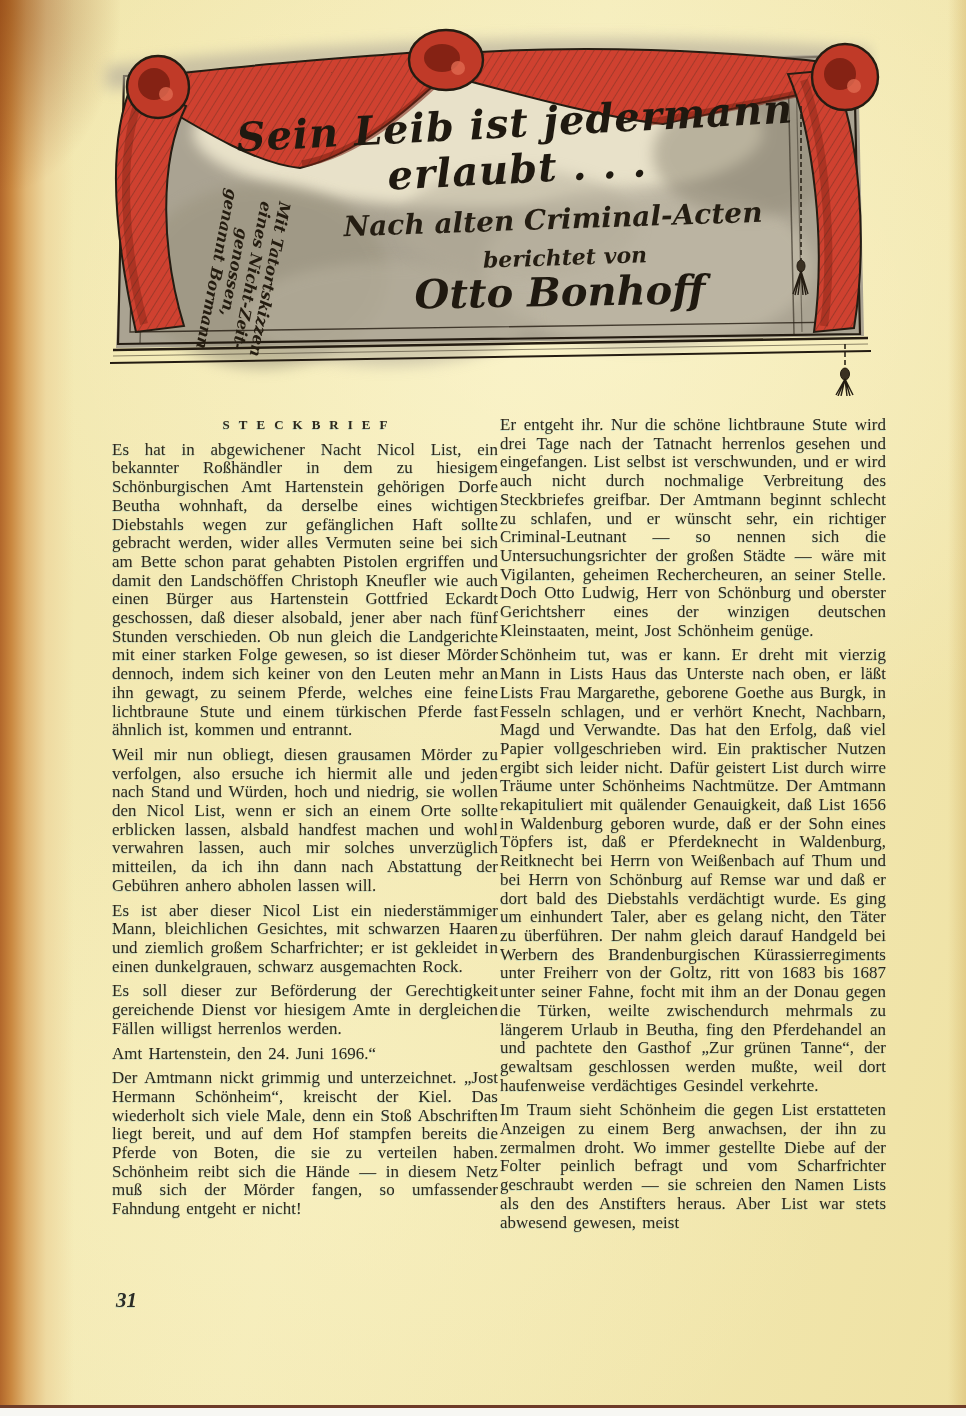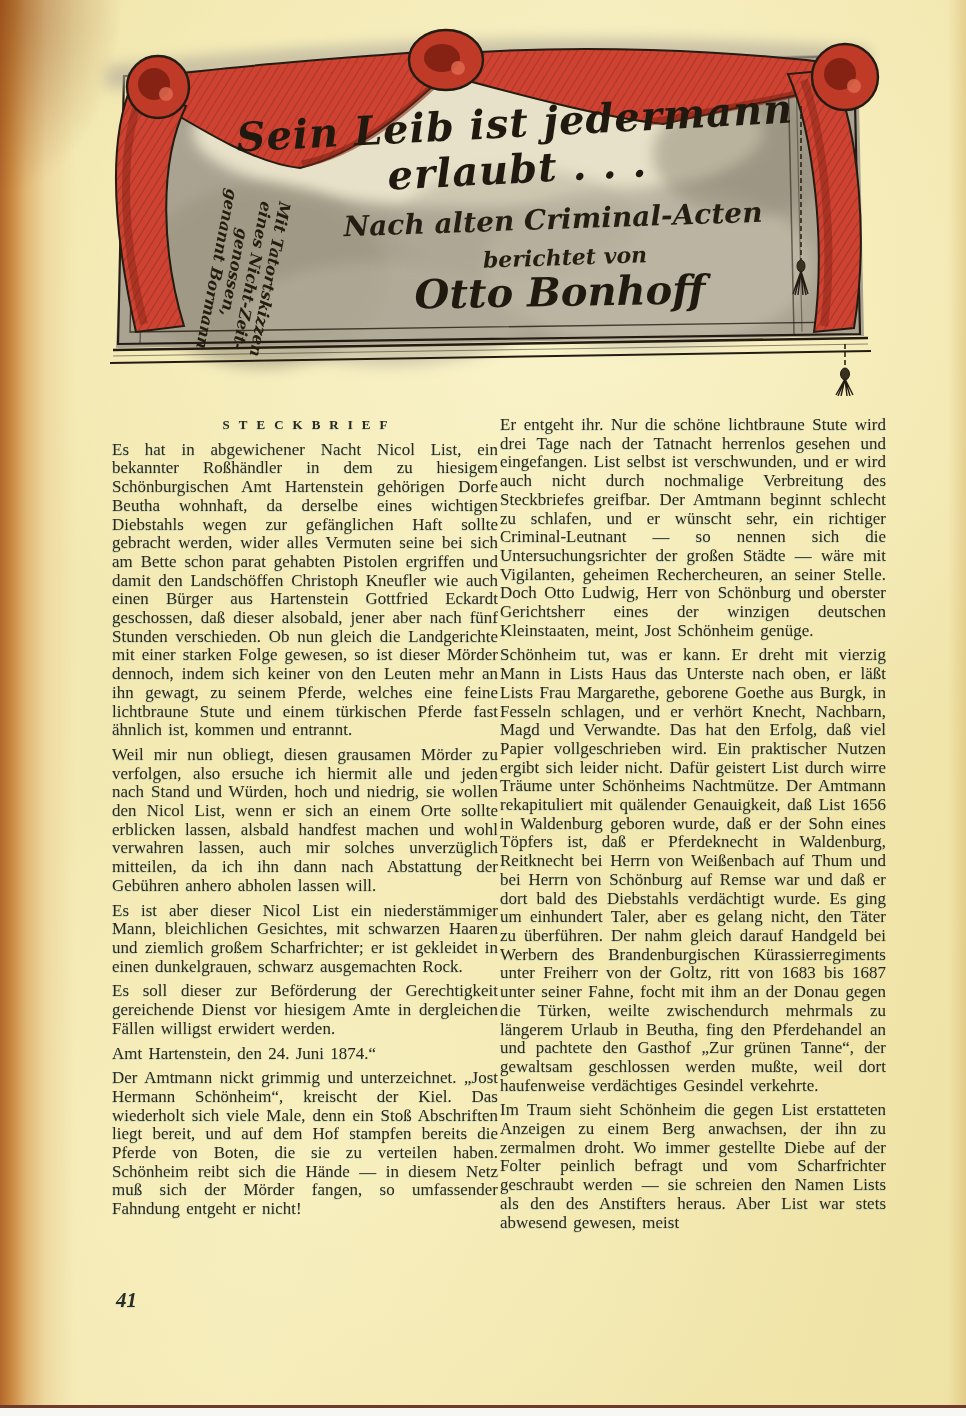--- a/index.html
+++ b/index.html
@@ -166,27 +166,27 @@
       <span>genossen,</span>
       <span>genannt Bormann</span>
     </div>
   </div>
 
   <div class="col col-left">
     <p class="steckbrief">STECKBRIEF</p>
     <p>Es hat in abgewichener Nacht Nicol List, ein bekannter Roßhändler in dem zu hiesigem Schönburgischen Amt Hartenstein gehörigen Dorfe Beutha wohnhaft, da derselbe eines wichtigen Diebstahls wegen zur gefänglichen Haft sollte gebracht werden, wider alles Vermuten seine bei sich am Bette schon parat gehabten Pistolen ergriffen und damit den Landschöffen Christoph Kneufler wie auch einen Bürger aus Hartenstein Gottfried Eckardt geschossen, daß dieser alsobald, jener aber nach fünf Stunden verschieden. Ob nun gleich die Landgerichte mit einer starken Folge gewesen, so ist dieser Mörder dennoch, indem sich keiner von den Leuten mehr an ihn gewagt, zu seinem Pferde, welches eine feine lichtbraune Stute und einem türkischen Pferde fast ähnlich ist, kommen und entrannt.</p>
     <p>Weil mir nun obliegt, diesen grausamen Mörder zu verfolgen, also ersuche ich hiermit alle und jeden nach Stand und Würden, hoch und niedrig, sie wollen den Nicol List, wenn er sich an einem Orte sollte erblicken lassen, alsbald handfest machen und wohl verwahren lassen, auch mir solches unverzüglich mitteilen, da ich ihn dann nach Abstattung der Gebühren anhero abholen lassen will.</p>
     <p>Es ist aber dieser Nicol List ein niederstämmiger Mann, bleichlichen Gesichtes, mit schwarzen Haaren und ziemlich großem Scharfrichter; er ist gekleidet in einen dunkelgrauen, schwarz ausgemachten Rock.</p>
-    <p>Es soll dieser zur Beförderung der Gerechtigkeit gereichende Dienst vor hiesigem Amte in dergleichen Fällen willigst erwidert werden.</p>
-    <p>Amt Hartenstein, den 24. Juni 1874.“</p>
+    <p>Es soll dieser zur Beförderung der Gerechtigkeit gereichende Dienst vor hiesigem Amte in dergleichen Fällen willigst herrenlos werden.</p>
+    <p>Amt Hartenstein, den 24. Juni 1696.“</p>
     <p>Der Amtmann nickt grimmig und unterzeichnet. „Jost Hermann Schönheim“, kreischt der Kiel. Das wiederholt sich viele Male, denn ein Stoß Abschriften liegt bereit, und auf dem Hof stampfen bereits die Pferde von Boten, die sie zu verteilen haben. Schönheim reibt sich die Hände — in diesem Netz muß sich der Mörder fangen, so umfassender Fahndung entgeht er nicht!</p>
   </div>
 
   <div class="col col-right">
     <p>Er entgeht ihr. Nur die schöne lichtbraune Stute wird drei Tage nach der Tatnacht herrenlos gesehen und eingefangen. List selbst ist verschwunden, und er wird auch nicht durch nochmalige Verbreitung des Steckbriefes greifbar. Der Amtmann beginnt schlecht zu schlafen, und er wünscht sehr, ein richtiger Criminal-Leutnant — so nennen sich die Untersuchungsrichter der großen Städte — wäre mit Vigilanten, geheimen Rechercheuren, an seiner Stelle. Doch Otto Ludwig, Herr von Schönburg und oberster Gerichtsherr eines der winzigen deutschen Kleinstaaten, meint, Jost Schönheim genüge.</p>
     <p>Schönheim tut, was er kann. Er dreht mit vierzig Mann in Lists Haus das Unterste nach oben, er läßt Lists Frau Margarethe, geborene Goethe aus Burgk, in Fesseln schlagen, und er verhört Knecht, Nachbarn, Magd und Verwandte. Das hat den Erfolg, daß viel Papier vollgeschrieben wird. Ein praktischer Nutzen ergibt sich leider nicht. Dafür geistert List durch wirre Träume unter Schönheims Nachtmütze. Der Amtmann rekapituliert mit quälender Genauigkeit, daß List 1656 in Waldenburg geboren wurde, daß er der Sohn eines Töpfers ist, daß er Pferdeknecht in Waldenburg, Reitknecht bei Herrn von Weißenbach auf Thum und bei Herrn von Schönburg auf Remse war und daß er dort bald des Diebstahls verdächtigt wurde. Es ging um einhundert Taler, aber es gelang nicht, den Täter zu überführen. Der nahm gleich darauf Handgeld bei Werbern des Brandenburgischen Kürassierregiments unter Freiherr von der Goltz, ritt von 1683 bis 1687 unter seiner Fahne, focht mit ihm an der Donau gegen die Türken, weilte zwischendurch mehrmals zu längerem Urlaub in Beutha, fing den Pferdehandel an und pachtete den Gasthof „Zur grünen Tanne“, der gewaltsam geschlossen werden mußte, weil dort haufenweise verdächtiges Gesindel verkehrte.</p>
     <p>Im Traum sieht Schönheim die gegen List erstatteten Anzeigen zu einem Berg anwachsen, der ihn zu zermalmen droht. Wo immer gestellte Diebe auf der Folter peinlich befragt und vom Scharfrichter geschraubt werden — sie schreien den Namen Lists als den des Anstifters heraus. Aber List war stets abwesend gewesen, meist</p>
   </div>
 
-  <div class="page-num">41</div>
+  <div class="page-num">31</div>
 
   <div class="scan-strip"></div>
 </div>
 
 </body></html>

